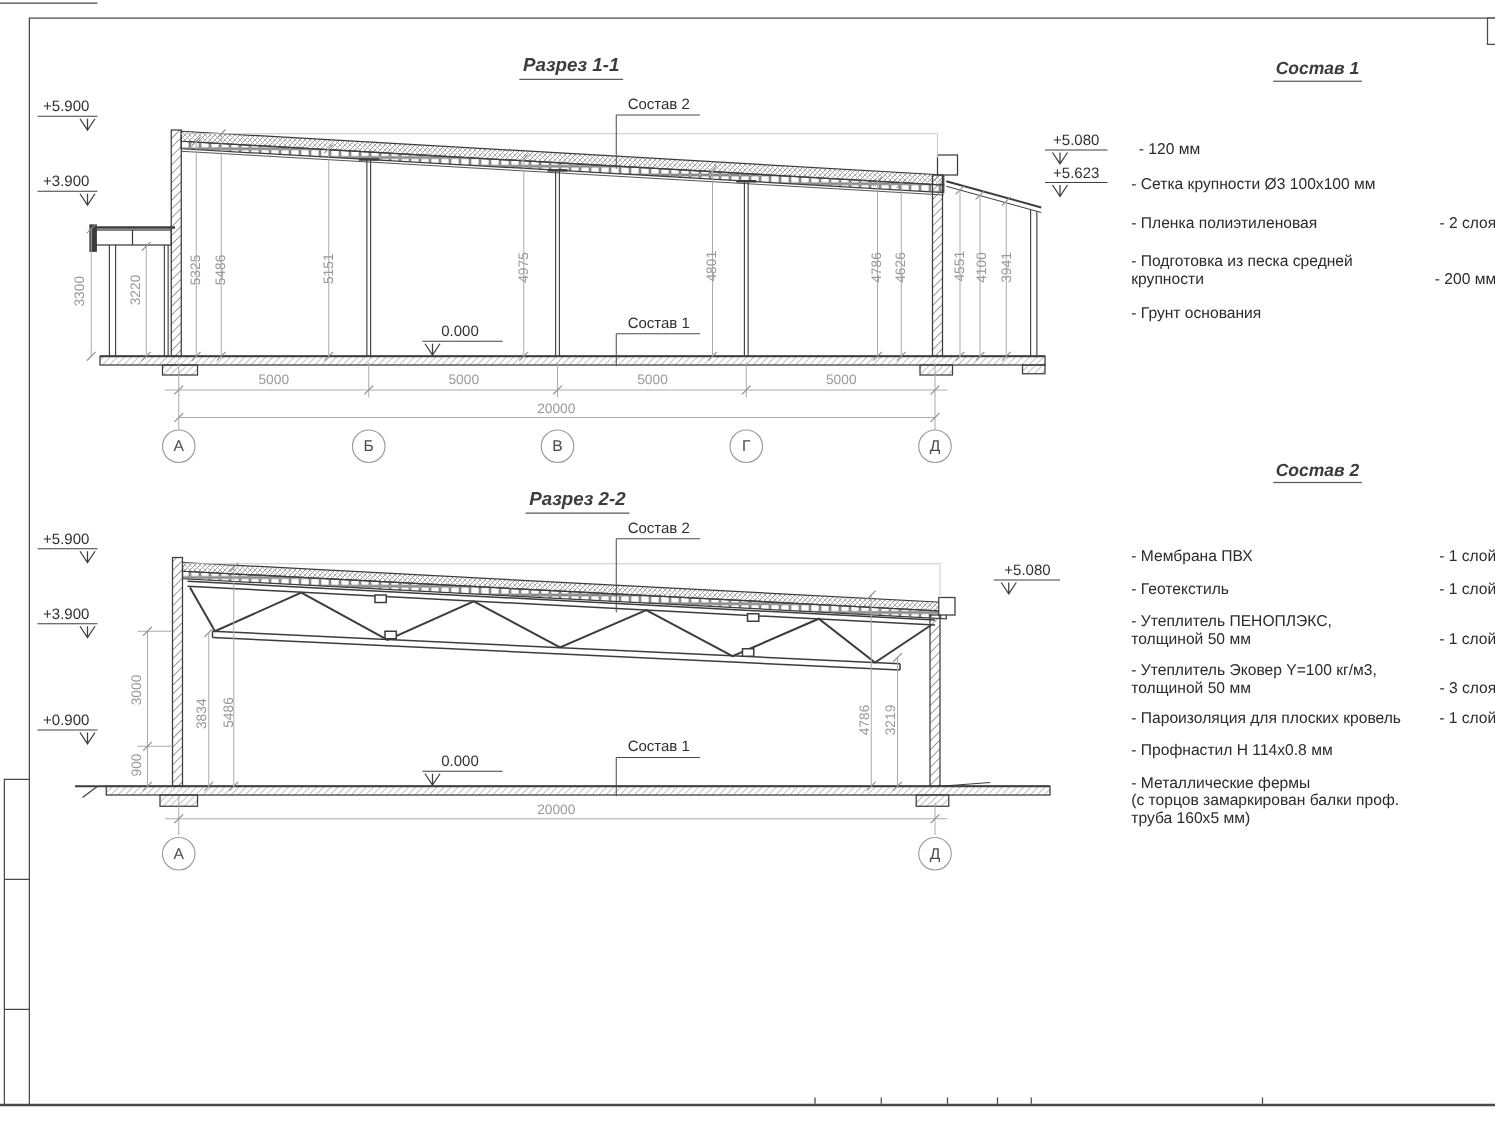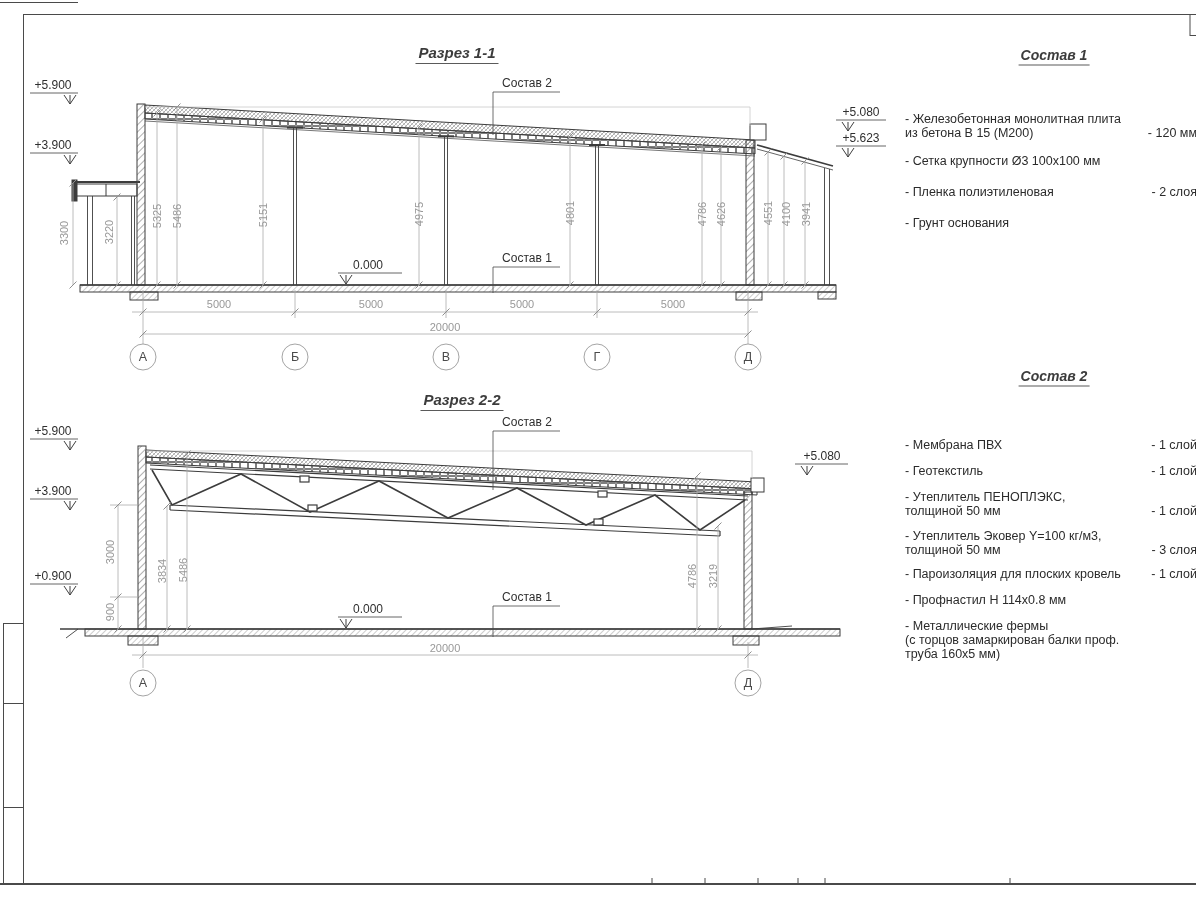--- a/index.html
+++ b/index.html
@@ -277,31 +277,34 @@
 <div class="lbl dim vdim" style="left:692px;top:576px">4786</div>
 <div class="lbl dim vdim" style="left:713px;top:576px">3219</div>
 <div class="lbl dim" style="left:445px;top:648px">20000</div>
 
 <div class="lbl axisletter" style="left:143px;top:683px">А</div>
 <div class="lbl axisletter" style="left:748px;top:683px">Д</div>
 
 <div class="lbl comp-title" style="left:1054px;top:56px">Состав 1</div>
 <div class="comp" style="left:905px;top:112px">
   <div class="row mb14">
-    <span class="nm">- Железобетонная  монолитная плита
-из бетона В 15 (М200)</span>
     <span class="val">- 120 мм</span>
   </div>
   <div class="row mb17">
     <span class="nm">- Сетка крупности Ø3 100х100 мм</span>
     <span class="val"></span>
   </div>
   <div class="row mb17">
     <span class="nm">- Пленка полиэтиленовая</span>
     <span class="val">- 2 слоя</span>
+  </div>
+  <div class="row mb13">
+    <span class="nm">- Подготовка из песка средней
+крупности</span>
+    <span class="val">- 200 мм</span>
   </div>
   <div class="row">
     <span class="nm">- Грунт основания</span>
     <span class="val"></span>
   </div>
 </div>
 
 <div class="lbl comp-title" style="left:1054px;top:377px">Состав 2</div>
 <div class="comp" style="left:905px;top:438px">
   <div class="row mb12">

